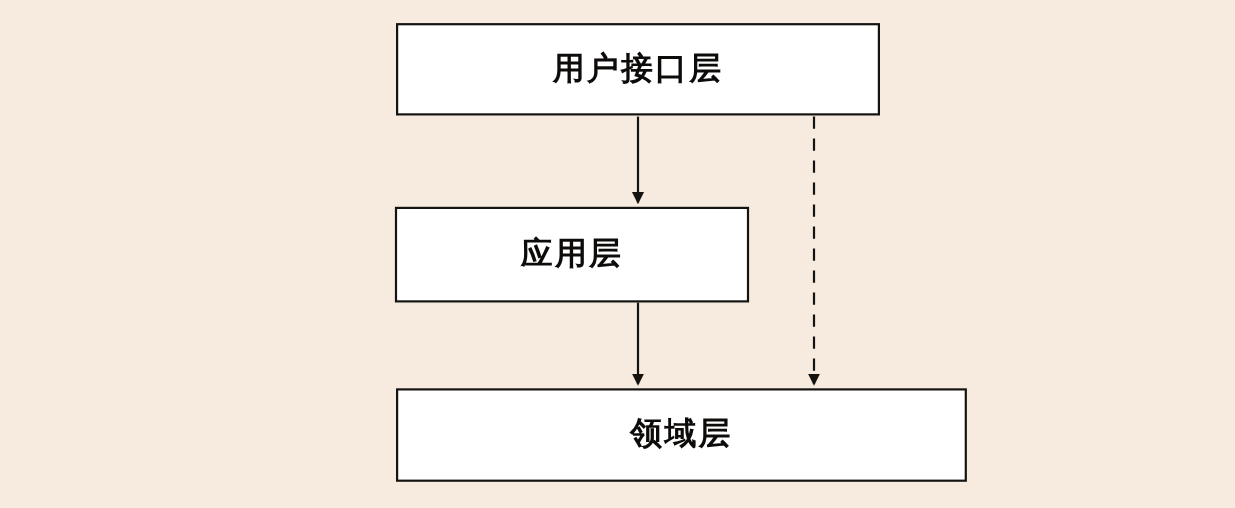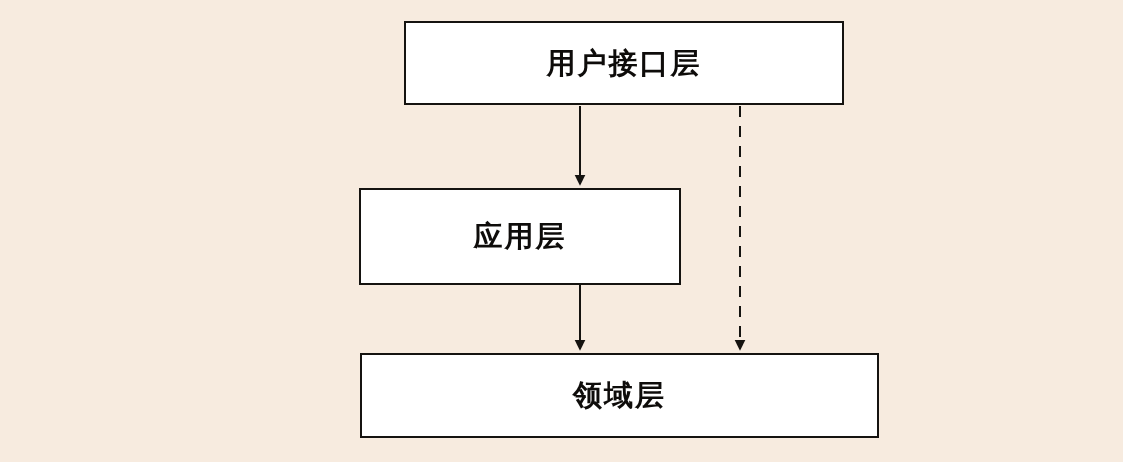--- a/index.html
+++ b/index.html
@@ -54,27 +54,26 @@
     color: var(--text);
     letter-spacing: 2px;
     line-height: 1;
     white-space: nowrap;
   }
   .node-ui {
     left: 360px;
     top: 21px;
     width: 440px;
     height: 84px;
-    margin-left: 44px;
   }
   .node-app {
     left: 359px;
     top: 188px;
     width: 322px;
-    height: 97px;
+    height: 87px;
   }
   .node-domain {
     left: 360px;
     top: 353px;
     width: 519px;
     height: 85px;
   }
 </style>
 </head>
 <body>

